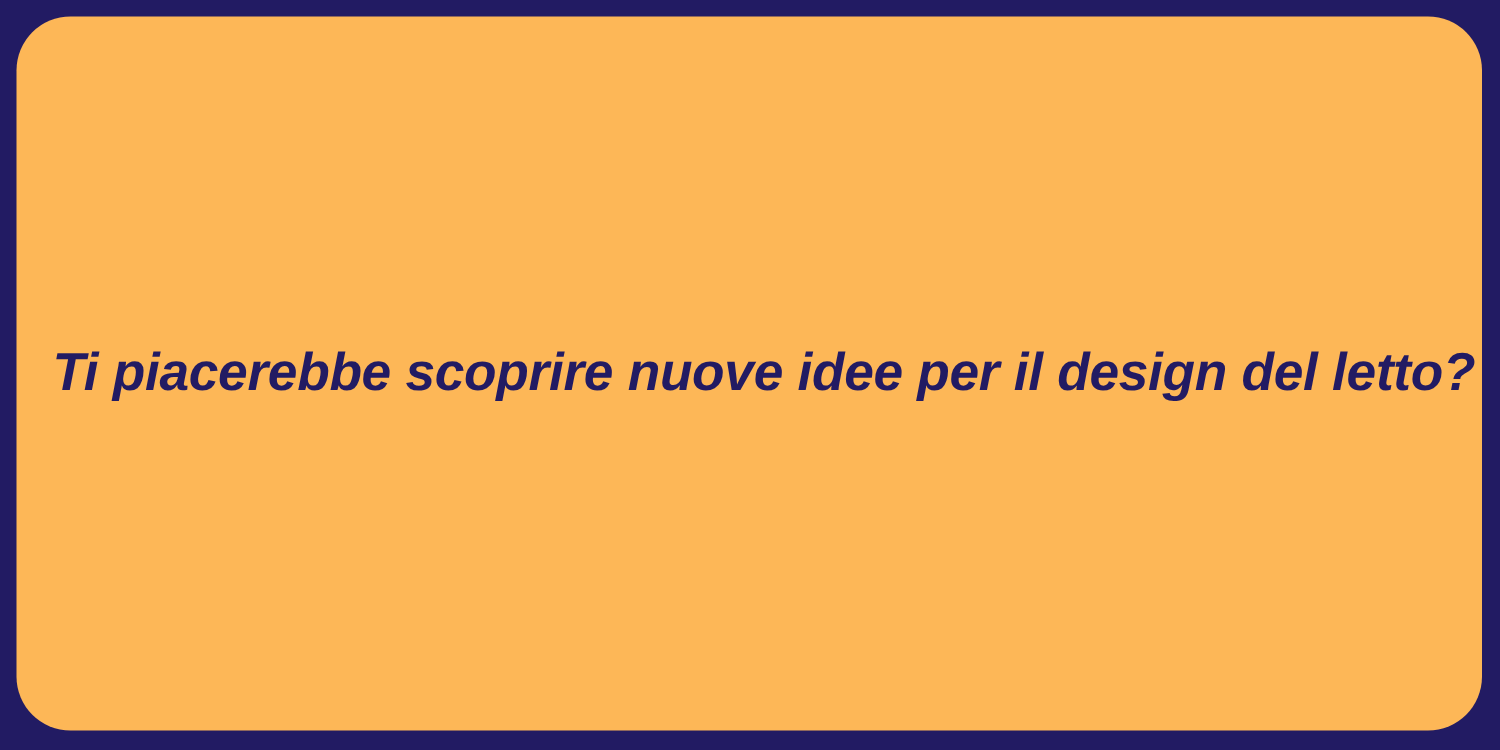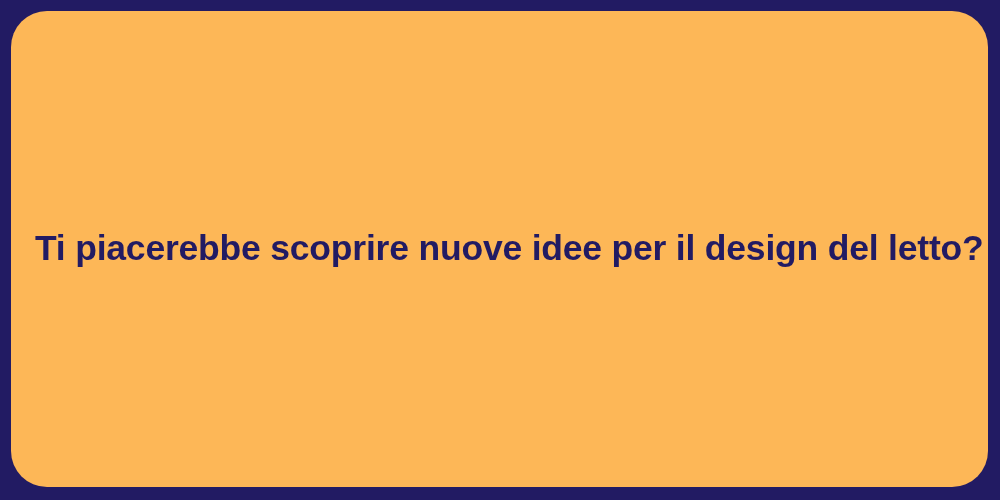--- a/index.html
+++ b/index.html
@@ -26,20 +26,21 @@
   #card-panel {
     box-sizing: border-box;
     width: 100%;
     height: 100%;
     background: #fdb757;
     border-radius: 36px;
     display: flex;
     align-items: center;
     justify-content: flex-end;
     overflow: hidden;
+    font-style: italic;
   }
 
   #headline {
     margin: 0;
     padding: 0 24px;
     width: 100%;
     box-sizing: border-box;
     text-align: center;
     color: #221b63;
     font-family: "Liberation Sans", sans-serif;

